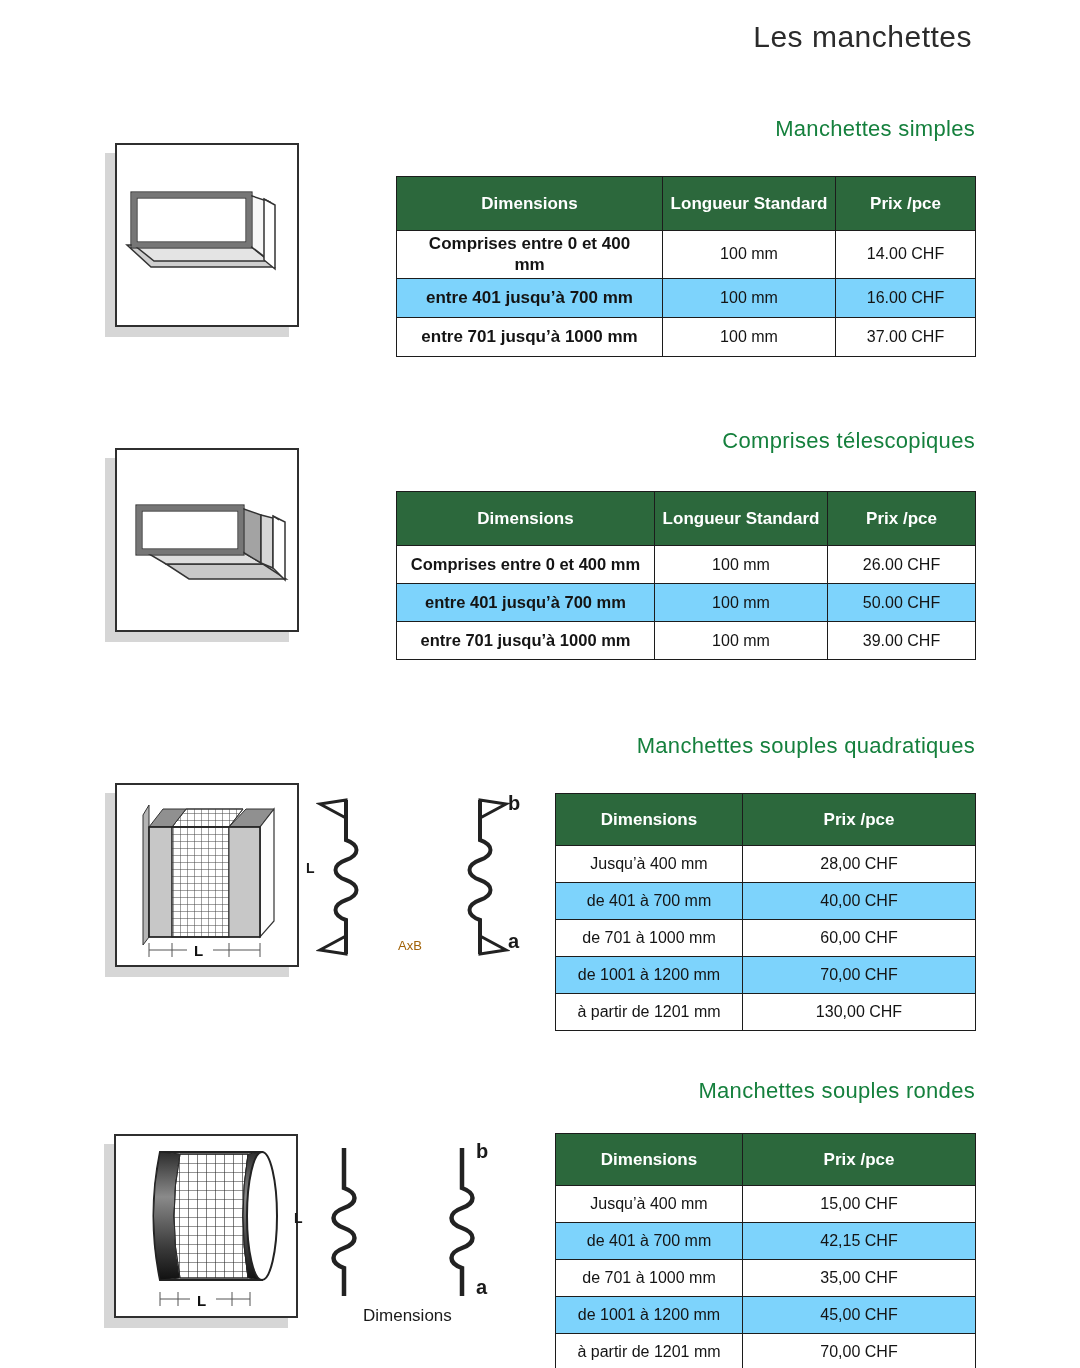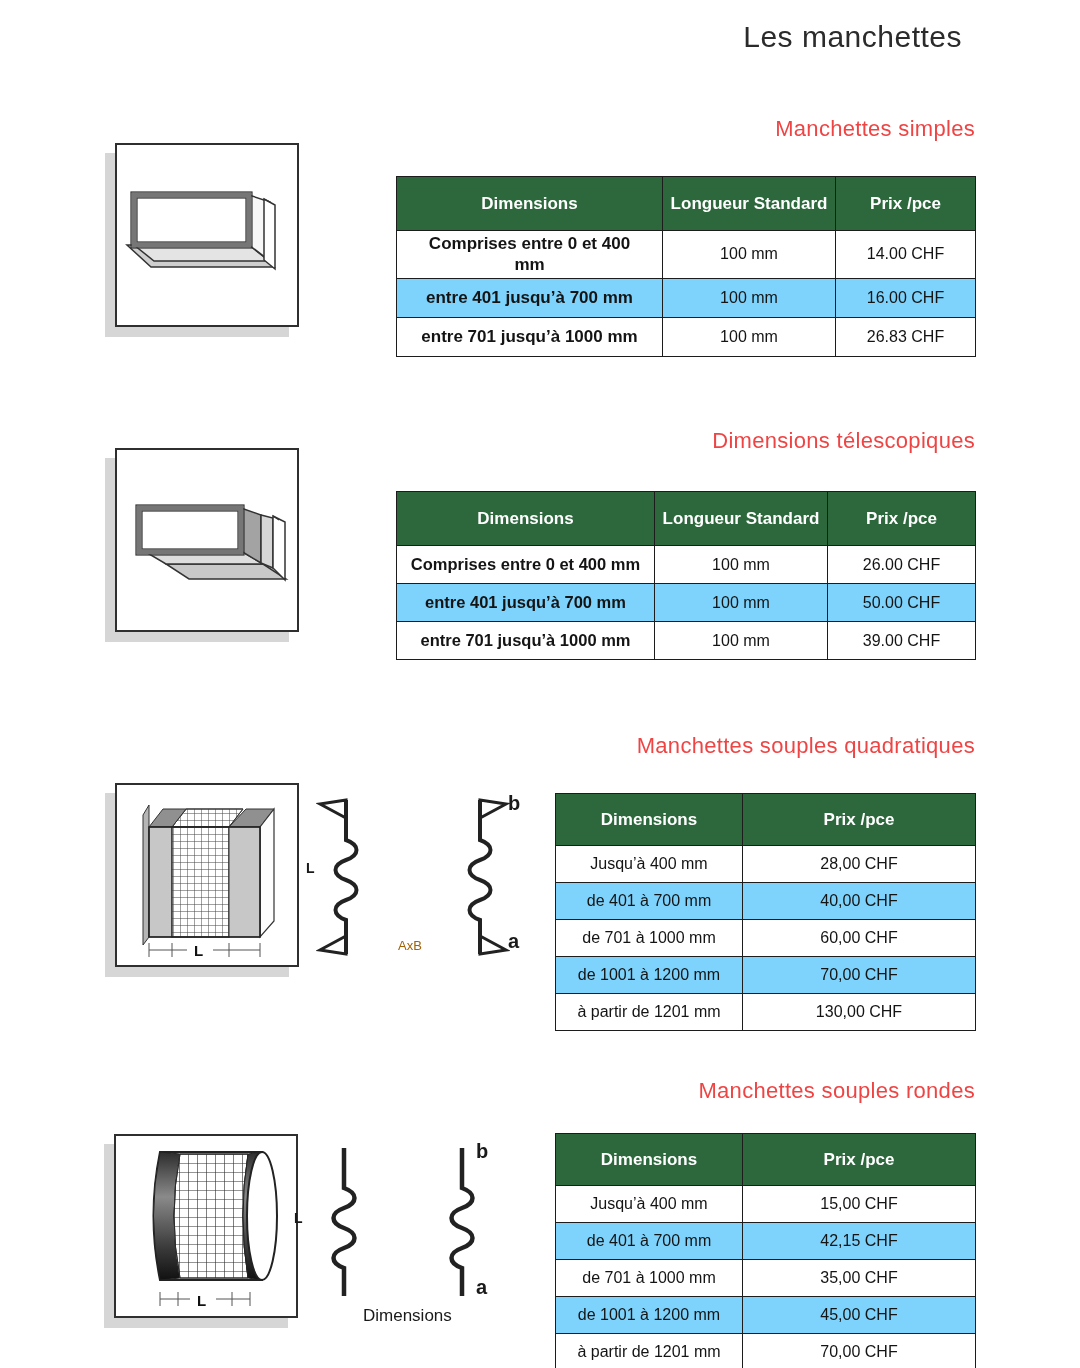--- a/index.html
+++ b/index.html
@@ -1,19 +1,19 @@
 <!DOCTYPE html>
 <html><head>
 <meta charset="utf-8">
 <style>
   html,body{margin:0;padding:0;background:#ffffff;}
   body{width:1080px;height:1368px;position:relative;font-family:"Liberation Sans",sans-serif;overflow:hidden;}
 
-  .page-title{position:absolute;right:118px;top:20px;font-size:30px;color:#2b2b2b;letter-spacing:.5px;margin-left:44px;}
-  .section-title{position:absolute;right:105px;font-size:22px;color:#ef4444;letter-spacing:.3px;}
+  .page-title{position:absolute;right:108px;top:20px;font-size:30px;color:#2b2b2b;letter-spacing:.5px;margin-left:44px;}
+  .section-title{position:absolute;right:105px;font-size:22px;color:#15803d;letter-spacing:.3px;}
 
   .imgbox{position:absolute;width:180px;height:180px;background:#ffffff;border:2px solid #2f2f2f;
           box-shadow:-10px 10px 0 #d6d6d6;}
   .imgbox svg{display:block;width:100%;height:100%;}
 
   .price-table{position:absolute;border-collapse:collapse;table-layout:fixed;background:#fff;}
   .price-table th{background:#2c683c;color:#ffffff;font-weight:bold;font-size:17px;
                   border:1.5px solid #1c1c1c;text-align:center;padding:0 4px;}
   .price-table td{border:1.5px solid #1c1c1c;text-align:center;font-size:16px;color:#141414;
                   padding:4px 4px;background:#ffffff;}
@@ -77,26 +77,26 @@
         <td>14.00 CHF</td>
       </tr>
       <tr class="alt">
         <td>entre 401 jusqu’à 700 mm</td>
         <td>100 mm</td>
         <td>16.00 CHF</td>
       </tr>
       <tr>
         <td>entre 701 jusqu’à 1000 mm</td>
         <td>100 mm</td>
-        <td>26.83 CHF</td>
+        <td>37.00 CHF</td>
       </tr>
     </tbody>
   </table>
 
-<div class="section-title" style="top:428px;">Dimensions télescopiques</div>
+<div class="section-title" style="top:428px;">Comprises télescopiques</div>
 
 <div class="imgbox" style="left:115px;top:448px;">
   <svg viewBox="0 0 180 180">
     <polygon points="49,114 146,114 169,129 72,129" fill="#c9c9c9" stroke="#333" stroke-width="1.5"></polygon>
     <polygon points="27,101 124,101 146,114 49,114" fill="#dedede" stroke="#333" stroke-width="1.5"></polygon>
     <polygon points="124,58 144,65 144,113 124,101" fill="#a3a3a3" stroke="#333" stroke-width="1.5"></polygon>
     <polygon points="144,65 156,68 156,118 144,113" fill="#d7d7d7" stroke="#333" stroke-width="1.5"></polygon>
     <polygon points="156,66 168,72 168,130 156,118" fill="#ffffff" stroke="#333" stroke-width="1.5"></polygon>
     <line x1="156" y1="66" x2="162" y2="70" stroke="#333" stroke-width="1.2"></line>
     <rect x="22" y="58" width="102" height="44" fill="#ffffff" stroke="#767676" stroke-width="5"></rect>

